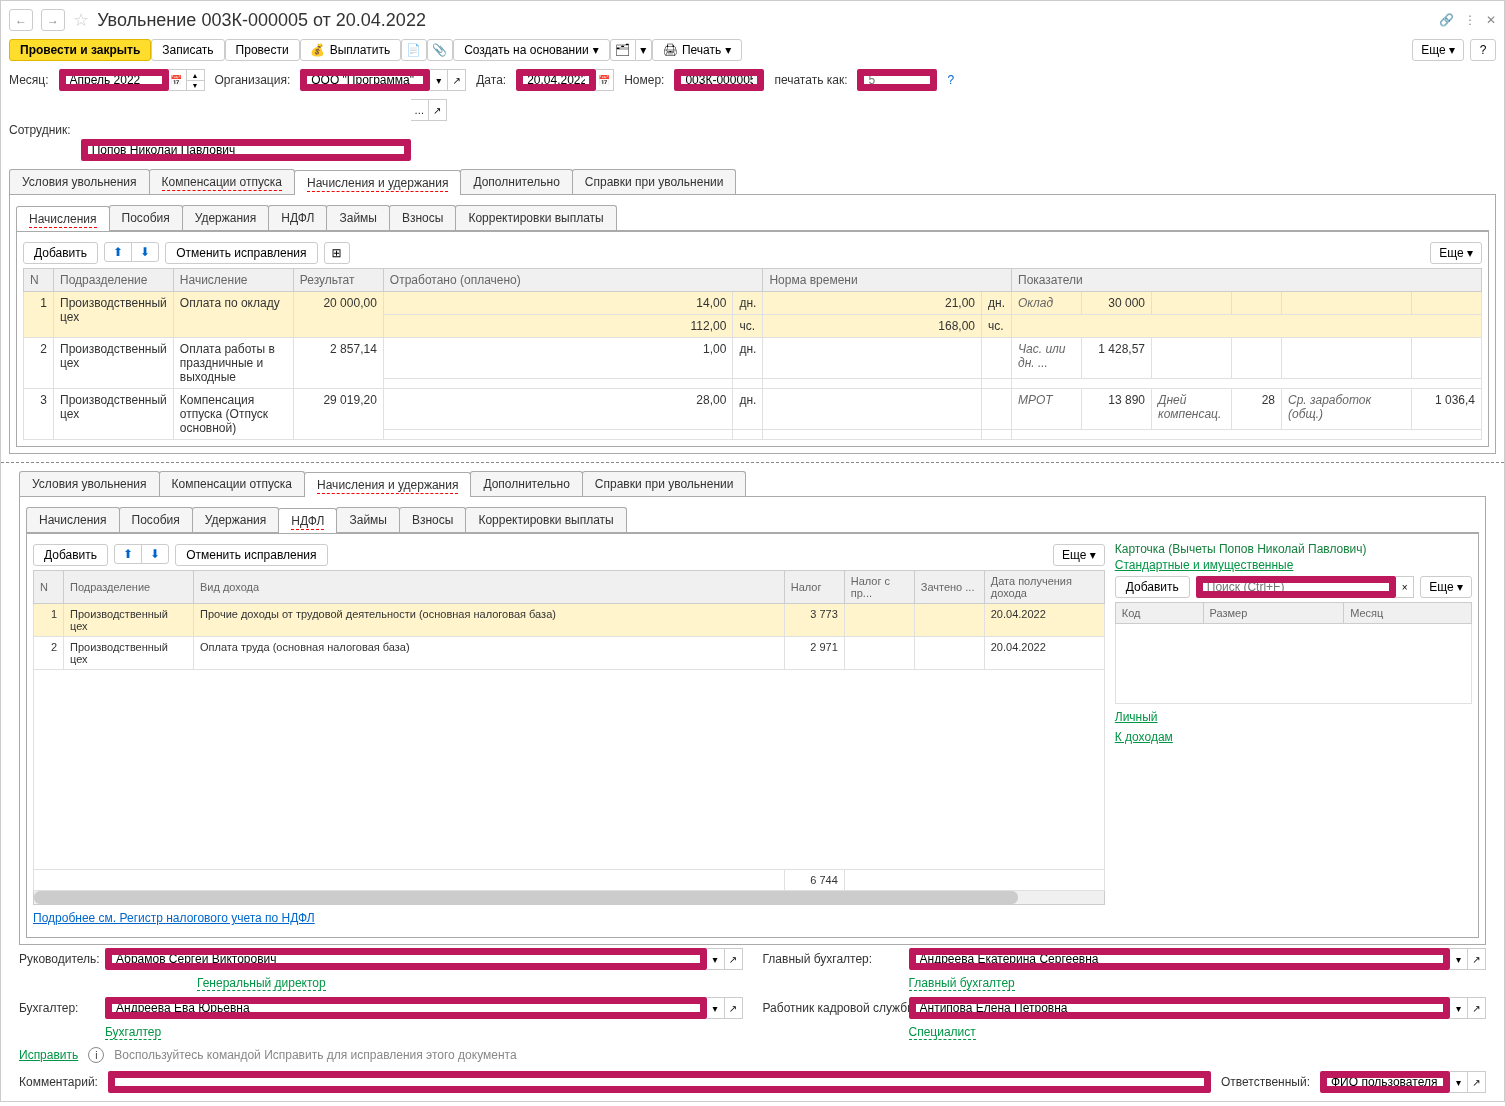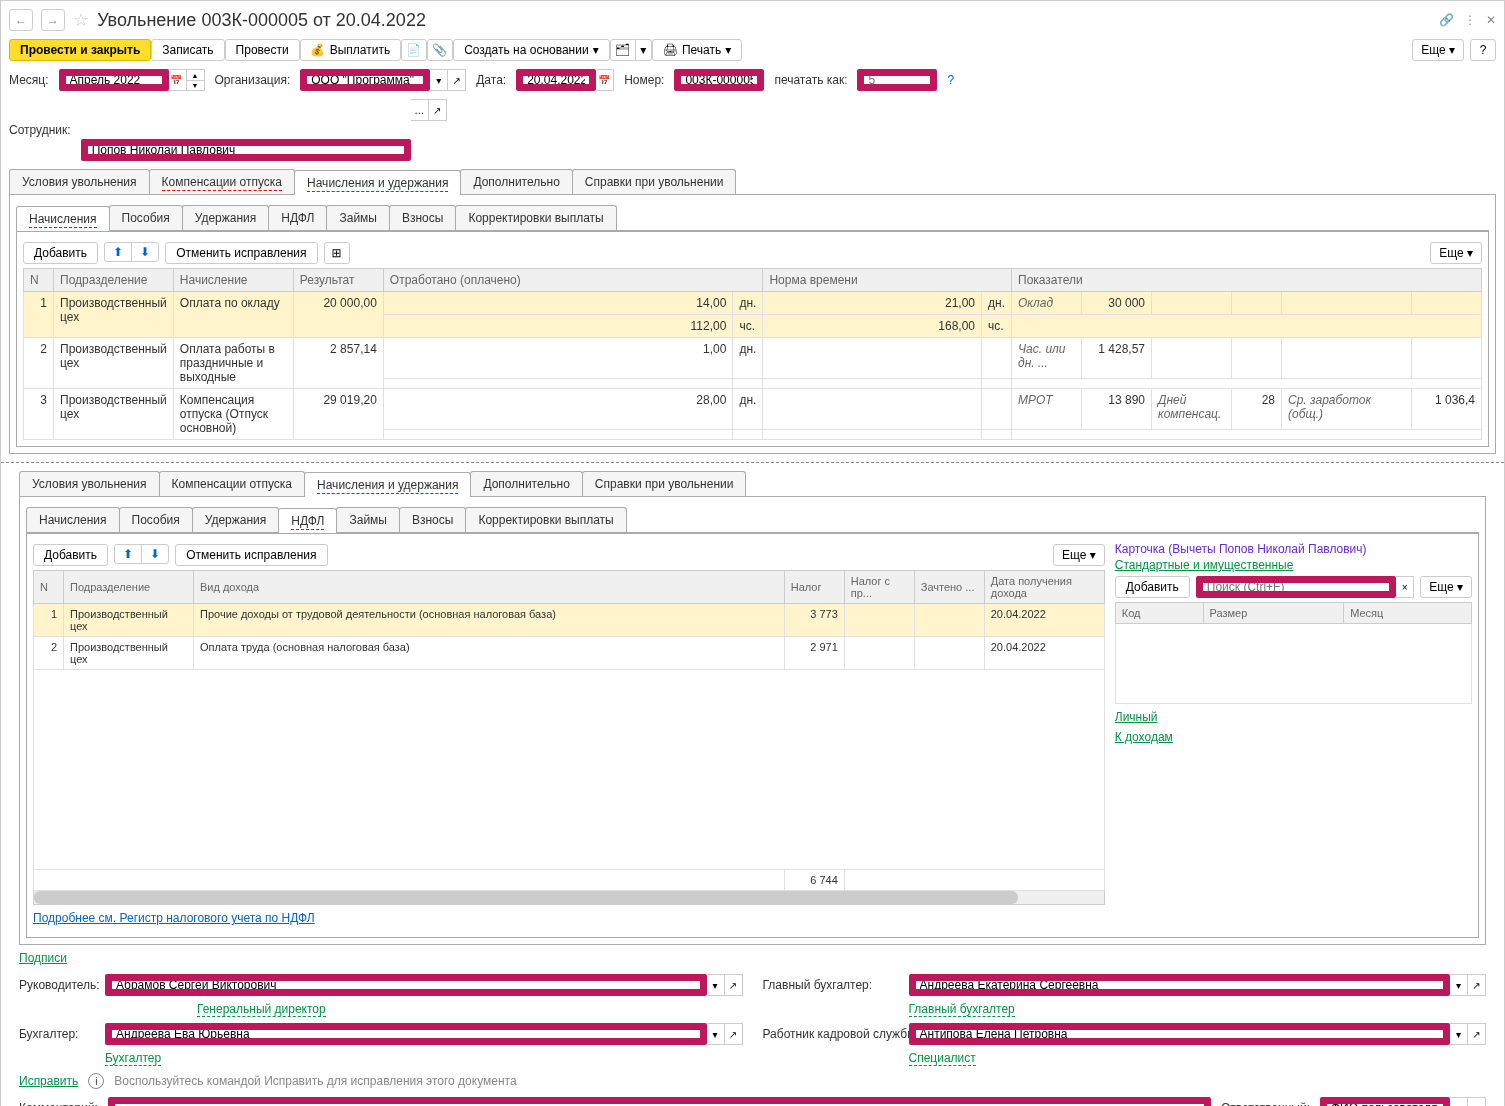--- a/index.html
+++ b/index.html
@@ -317,21 +317,21 @@
                     <td colspan="3"></td>
                     <td class="r">6 744</td>
                     <td colspan="3"></td>
                   </tr>
                 </tfoot>
      </table>
      <div class="hscrollbar"></div>
      <div style="padding:6px 0"><span class="lnk-b">Подробнее см. Регистр налогового учета по НДФЛ</span></div>
     </div>
     <div class="side-r">
-     <div style="color:#6d28d9;padding:2px 0">Карточка (Вычеты Попов Николай Павлович)</div>
+     <div style="color:#15803d;padding:2px 0">Карточка (Вычеты Попов Николай Павлович)</div>
      <div><span class="lnk-g">Стандартные и имущественные</span></div>
      <div class="tbtns">
       <button class="btn">Добавить</button>
       <div class="inline-f" style="flex:1">
                   <input class="input" style="flex: 1 1 0%;" placeholder="Поиск (Ctrl+F)">
                   <button class="sel-btn">×</button>
                 </div>
       <button class="more-btn"><span>Еще</span> ▾</button>
      </div>
      <table class="tbl small-tbl">
@@ -348,21 +348,20 @@
                   </tr>
                 </tbody>
      </table>
      <div style="padding:6px 0"><span class="lnk-g">Личный</span></div>
      <div><span class="lnk-g">К доходам</span></div>
     </div>
    </div>
   </div>
  </div>
 
- <div style="padding:6px 0"><span class="lnk-g">Подписи</span></div>
  <div class="sig-row">
   <div class="sig-col" style="width:50%">
    <span class="lbl" style="width:80px">Руководитель:</span>
    <div class="inline-f" style="flex:1">
             <input class="input" style="flex: 1 1 0%;" value="Абрамов Сергей Викторович">
             <button class="sel-btn">▾</button>
             <button class="sel-btn">↗</button>
           </div>
   </div>
   <div class="sig-col" style="width:50%">

